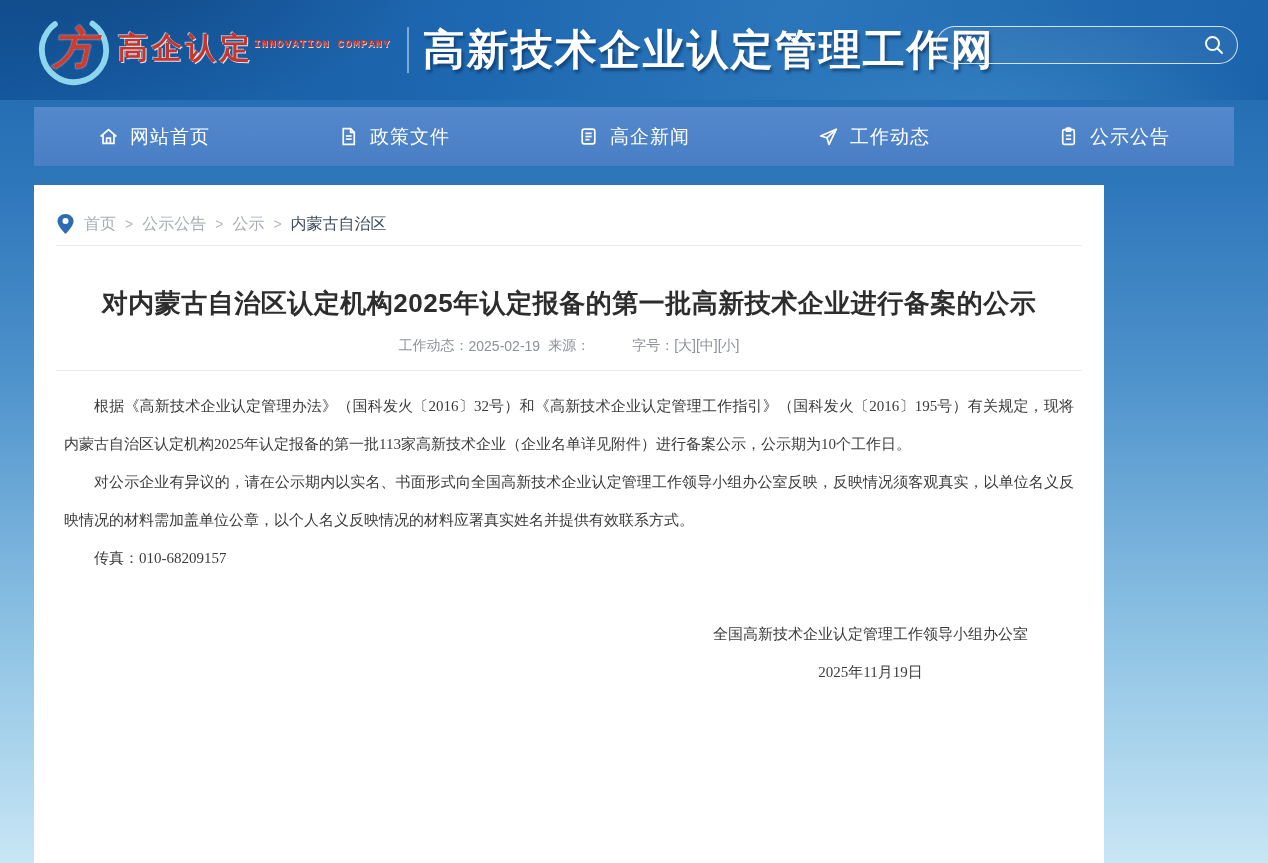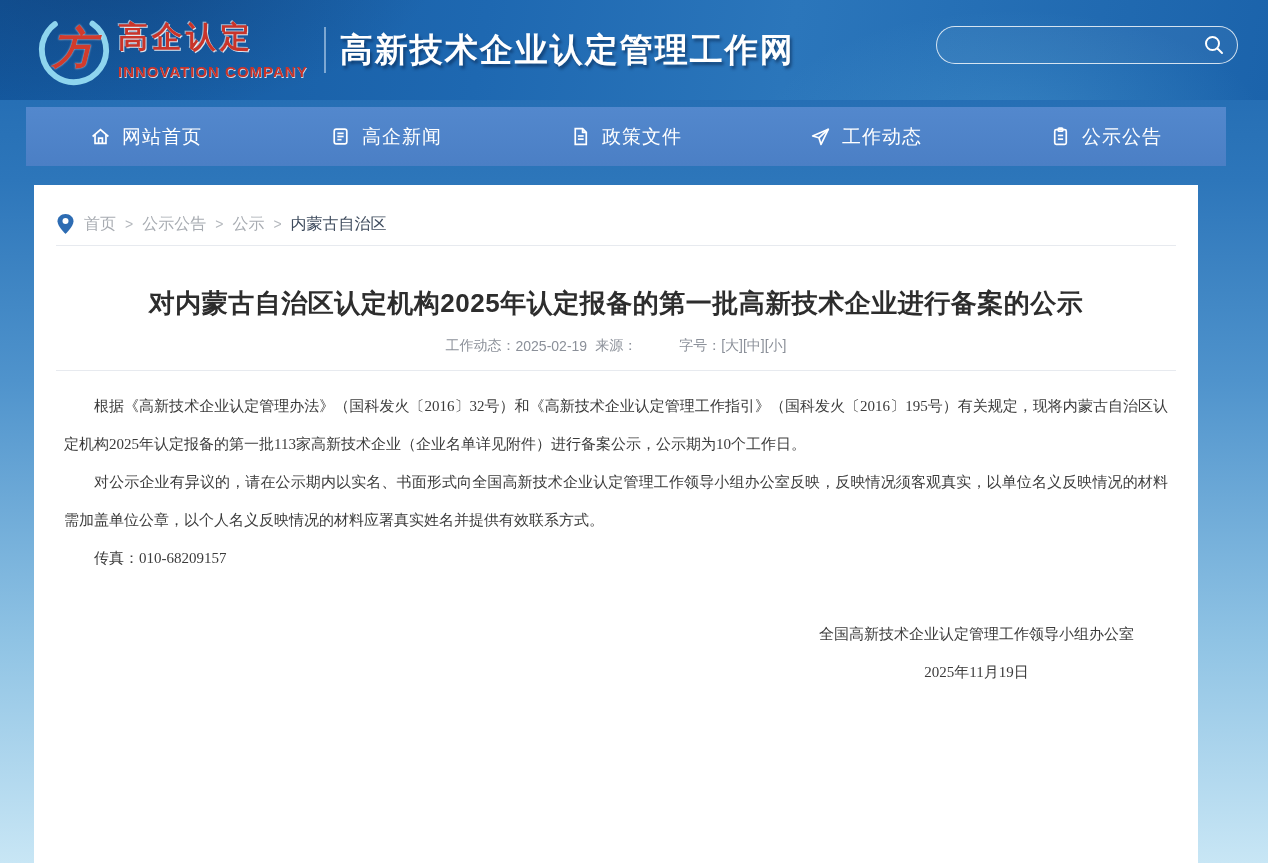--- a/index.html
+++ b/index.html
@@ -21,67 +21,67 @@
   }
   .logo-group { display: flex; align-items: center; margin-left: 36px; }
   .logo-mark { width: 76px; height: 76px; position: relative; flex: 0 0 auto; }
   .logo-glyph {
     position: absolute; left: 0; top: 0; width: 76px; height: 76px;
     display: flex; align-items: center; justify-content: center;
     font-family: "Liberation Serif", serif; font-style: italic; font-weight: bold;
     font-size: 44px; color: #d23b2c; text-shadow: 0 0 2px rgba(255,255,255,.8);
     padding-bottom: 4px;
   }
-  .logo-text { margin-left: 6px; display: flex; flex-direction: column; }
+  .logo-text { margin-left: 6px; display: flex; flex-direction: row; font-family: Liberation Mono, monospace; }
   .logo-title {
     font-size: 30px; font-weight: bold; color: #c9342a; letter-spacing: 4px;
     text-shadow: 1px 1px 0 rgba(255,255,255,.85), -1px -1px 0 rgba(255,255,255,.6);
     line-height: 32px;
   }
   .logo-subtitle {
-    font-size: 15px; font-weight: bold; color: #c9342a; letter-spacing: 1px;
-    text-shadow: 0.5px 0.5px 0 rgba(255,255,255,.8); margin-top: 10px;
+    font-size: 11px; font-weight: bold; color: #c9342a; letter-spacing: 1px;
+    text-shadow: 0.5px 0.5px 0 rgba(255,255,255,.8); margin-top: 4px;
   }
   .header-divider {
     width: 2px; height: 46px; background: rgba(205,225,245,.55);
     margin: 0 14px 0 16px;
   }
   .site-title {
-    font-size: 33px; font-weight: bold; color: #ffffff; letter-spacing: 2px;
+    font-size: 42px; font-weight: bold; color: #ffffff; letter-spacing: 2px;
     text-shadow: 2px 3px 3px rgba(0,20,50,.45);
     white-space: nowrap;
   }
   .search-box {
     position: absolute; right: 30px; top: 26px; width: 302px; height: 38px;
     border: 1px solid rgba(255,255,255,.8); border-radius: 19px;
     background: rgba(255,255,255,.05);
     display: flex; align-items: center;
   }
   .search-input {
     flex: 1; height: 100%; background: transparent; border: none; outline: none;
     padding: 0 10px 0 18px; color: #fff; font-size: 15px;
   }
   .search-icon { width: 22px; height: 22px; margin-right: 12px; cursor: pointer; flex: 0 0 auto; }
 
   
   .main-nav {
-    position: absolute; left: 26px; top: 107px; width: 1200px; height: 59px;
+    position: absolute; left: 34px; top: 107px; width: 1200px; height: 59px;
     background: linear-gradient(180deg, #5388cd, #4b7fc5);
     display: flex;
   }
   .nav-item {
     flex: 1; display: flex; align-items: center; justify-content: center;
     gap: 11px; cursor: pointer; color: #fff;
   }
   .nav-item .label { font-size: 19px; font-weight: 500; letter-spacing: 1px; }
   .nav-item svg { width: 21px; height: 21px; }
 
   
   .content-card {
-    position: absolute; left: 34px; top: 185px; width: 1164px; height: 678px;
+    position: absolute; left: 34px; top: 185px; width: 1070px; height: 678px;
     background: #ffffff; padding: 0 22px;
   }
   .breadcrumb {
     margin-top: 28px; display: flex; align-items: center; gap: 9px;
     font-size: 16px; color: #a8acb2;
   }
   .breadcrumb .pin { width: 19px; height: 22px; flex: 0 0 auto; }
   .breadcrumb .sep { color: #b4b8bd; font-size: 14px; }
   .breadcrumb .crumb { cursor: pointer; }
   .breadcrumb .current { color: #3f4c5e; }
@@ -101,21 +101,21 @@
 
   .article-body {
     margin-top: 16px; padding: 0 8px;
     font-family: "Liberation Serif", "DejaVu Serif", serif;
     font-size: 15px; line-height: 38px; color: #3b3b3b;
     text-align: justify;
   }
   .article-body p { text-indent: 2em; }
   .attachment-line { margin-top: 38px; text-indent: 2em; cursor: pointer; }
   .signature-block {
-    margin-top: 38px; width: fit-content; margin-left: auto; margin-right: 34px;
+    margin-top: 38px; width: fit-content; margin-left: auto; margin-right: 46px;
     display: flex; flex-direction: column; align-items: center;
   }
 </style>
 </head>
 <body>
 
 <div class="site-header">
   <div class="logo-group">
     <div class="logo-mark">
       <svg viewBox="0 0 78 78" width="76" height="76">
@@ -144,35 +144,35 @@
   <div class="nav-item">
     <svg viewBox="0 0 20 20" fill="none" stroke="#fff" stroke-width="1.6">
       <path d="M2.5 10 L10 3.5 L17.5 10"></path>
         <path d="M4.8 8.6 V16.5 H15.2 V8.6"></path>
         <path d="M8.2 16.5 V11.5 H11.8 V16.5"></path>
     </svg>
     <span class="label">网站首页</span>
   </div>
   <div class="nav-item">
     <svg viewBox="0 0 20 20" fill="none" stroke="#fff" stroke-width="1.6">
+      <path d="M5 2.5 H12 L15.5 6 V17.5 H5 Z"></path>
+        <path d="M12 2.5 V6 H15.5"></path>
+        <line x1="7.5" y1="9.5" x2="13" y2="9.5"></line>
+        <line x1="7.5" y1="12.5" x2="13" y2="12.5"></line>
+    </svg>
+    <span class="label">政策文件</span>
+  </div>
+  <div class="nav-item">
+    <svg viewBox="0 0 20 20" fill="none" stroke="#fff" stroke-width="1.6">
       <rect x="4" y="3" width="12" height="14" rx="2"></rect>
         <line x1="7" y1="7" x2="13" y2="7"></line>
         <line x1="7" y1="10" x2="13" y2="10"></line>
         <line x1="7" y1="13" x2="11" y2="13"></line>
     </svg>
     <span class="label">高企新闻</span>
-  </div>
-  <div class="nav-item">
-    <svg viewBox="0 0 20 20" fill="none" stroke="#fff" stroke-width="1.6">
-      <path d="M5 2.5 H12 L15.5 6 V17.5 H5 Z"></path>
-        <path d="M12 2.5 V6 H15.5"></path>
-        <line x1="7.5" y1="9.5" x2="13" y2="9.5"></line>
-        <line x1="7.5" y1="12.5" x2="13" y2="12.5"></line>
-    </svg>
-    <span class="label">政策文件</span>
   </div>
   <div class="nav-item">
     <svg viewBox="0 0 20 20" fill="none" stroke="#fff" stroke-width="1.6" stroke-linejoin="round">
       <path d="M17.5 3 L2.5 9.5 L8.5 11.2 L10.5 17.5 L17.5 3 Z"></path>
         <path d="M8.5 11.2 L17.5 3"></path>
     </svg>
     <span class="label">工作动态</span>
   </div>
   <div class="nav-item">
     <svg viewBox="0 0 20 20" fill="none" stroke="#fff" stroke-width="1.6">

